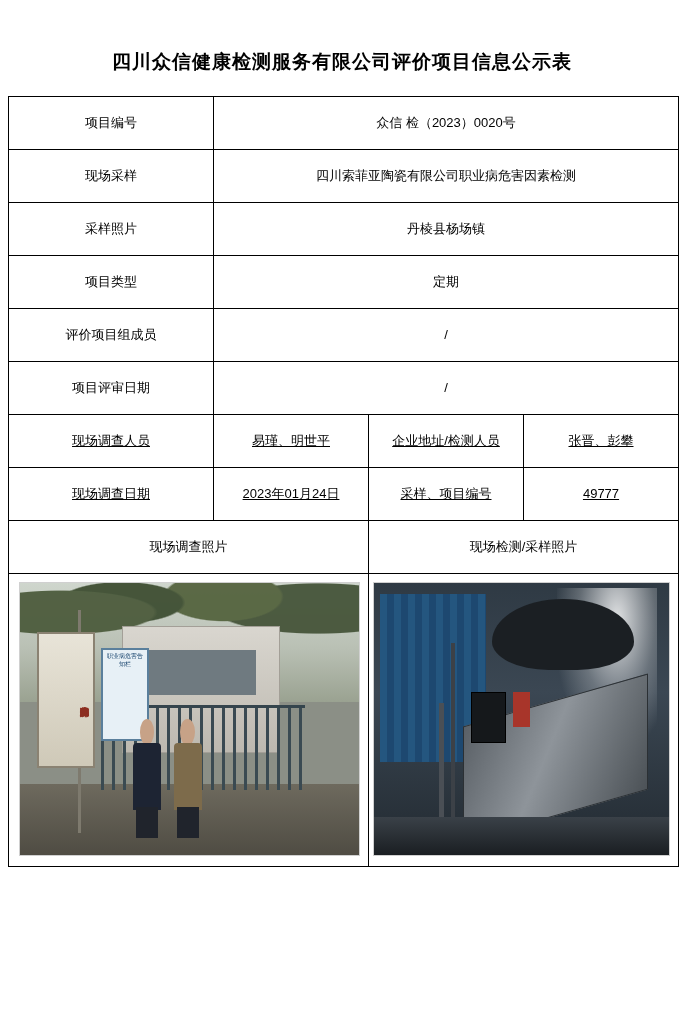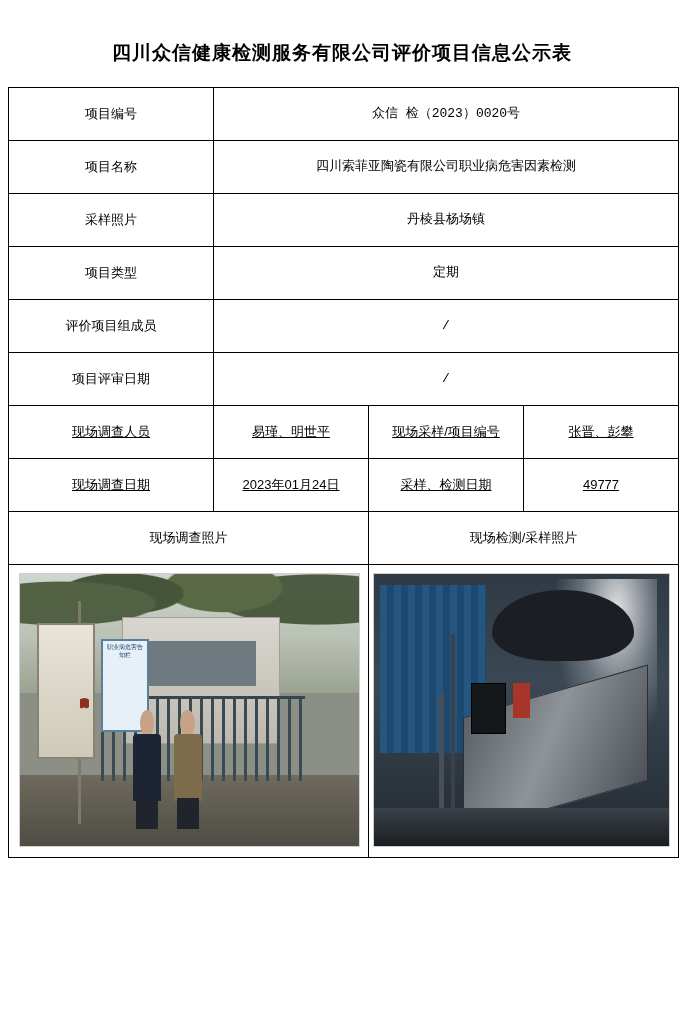--- a/index.html
+++ b/index.html
@@ -12,21 +12,21 @@
     height: 1028px;
     font-family: "Liberation Sans", "DejaVu Sans", sans-serif;
     color: #000000;
     overflow: hidden;
   }
   .page {
     width: 684px;
     height: 1028px;
     position: relative;
     box-sizing: border-box;
-    padding: 8px 8px;
+    padding: 17px 8px;
   }
   .doc-title {
     text-align: center;
     font-size: 19px;
     font-weight: bold;
     letter-spacing: 1px;
     padding: 34px 0 22px 0;
     line-height: 1.2;
   }
   table.main {
@@ -42,21 +42,20 @@
     padding: 0;
     height: 52px;
     line-height: 1.4;
     margin-left: 32px;
   }
   td.label {
     width: 204px;
   }
   td.value {
     width: 464px;
-    font-family: Liberation Mono, monospace;
   }
   td.q {
     width: 167px;
     text-decoration: underline;
   }
   .photo-head {
     height: 46px;
     font-size: 13px;
   }
   .photo-cell {
@@ -207,21 +206,21 @@
 
   <div class="doc-title">四川众信健康检测服务有限公司评价项目信息公示表</div>
 
   <table class="main">
     <tbody>
       <tr>
         <td class="label">项目编号</td>
         <td class="value" colspan="3">众信 检（2023）0020号</td>
       </tr>
       <tr>
-        <td class="label">项目名称</td>
+        <td class="label">现场采样</td>
         <td class="value" colspan="3">四川索菲亚陶瓷有限公司职业病危害因素检测</td>
       </tr>
       <tr>
         <td class="label">采样照片</td>
         <td class="value" colspan="3">丹棱县杨场镇</td>
       </tr>
       <tr>
         <td class="label">项目类型</td>
         <td class="value" colspan="3">定期</td>
       </tr>
@@ -230,27 +229,27 @@
         <td class="value" colspan="3">/</td>
       </tr>
       <tr>
         <td class="label">项目评审日期</td>
         <td class="value" colspan="3">/</td>
       </tr>
 
       <tr>
         <td class="q">现场调查人员</td>
         <td class="q">易瑾、明世平</td>
-        <td class="q">现场采样/项目编号</td>
+        <td class="q">企业地址/检测人员</td>
         <td class="q">张晋、彭攀</td>
       </tr>
       <tr>
         <td class="q">现场调查日期</td>
         <td class="q">2023年01月24日</td>
-        <td class="q">采样、检测日期</td>
+        <td class="q">采样、项目编号</td>
         <td class="q">49777</td>
       </tr>
 
       <tr>
         <td class="photo-head" colspan="2">现场调查照片</td>
         <td class="photo-head" colspan="2">现场检测/采样照片</td>
       </tr>
 
       <tr>
         <td class="photo-cell" colspan="2">

